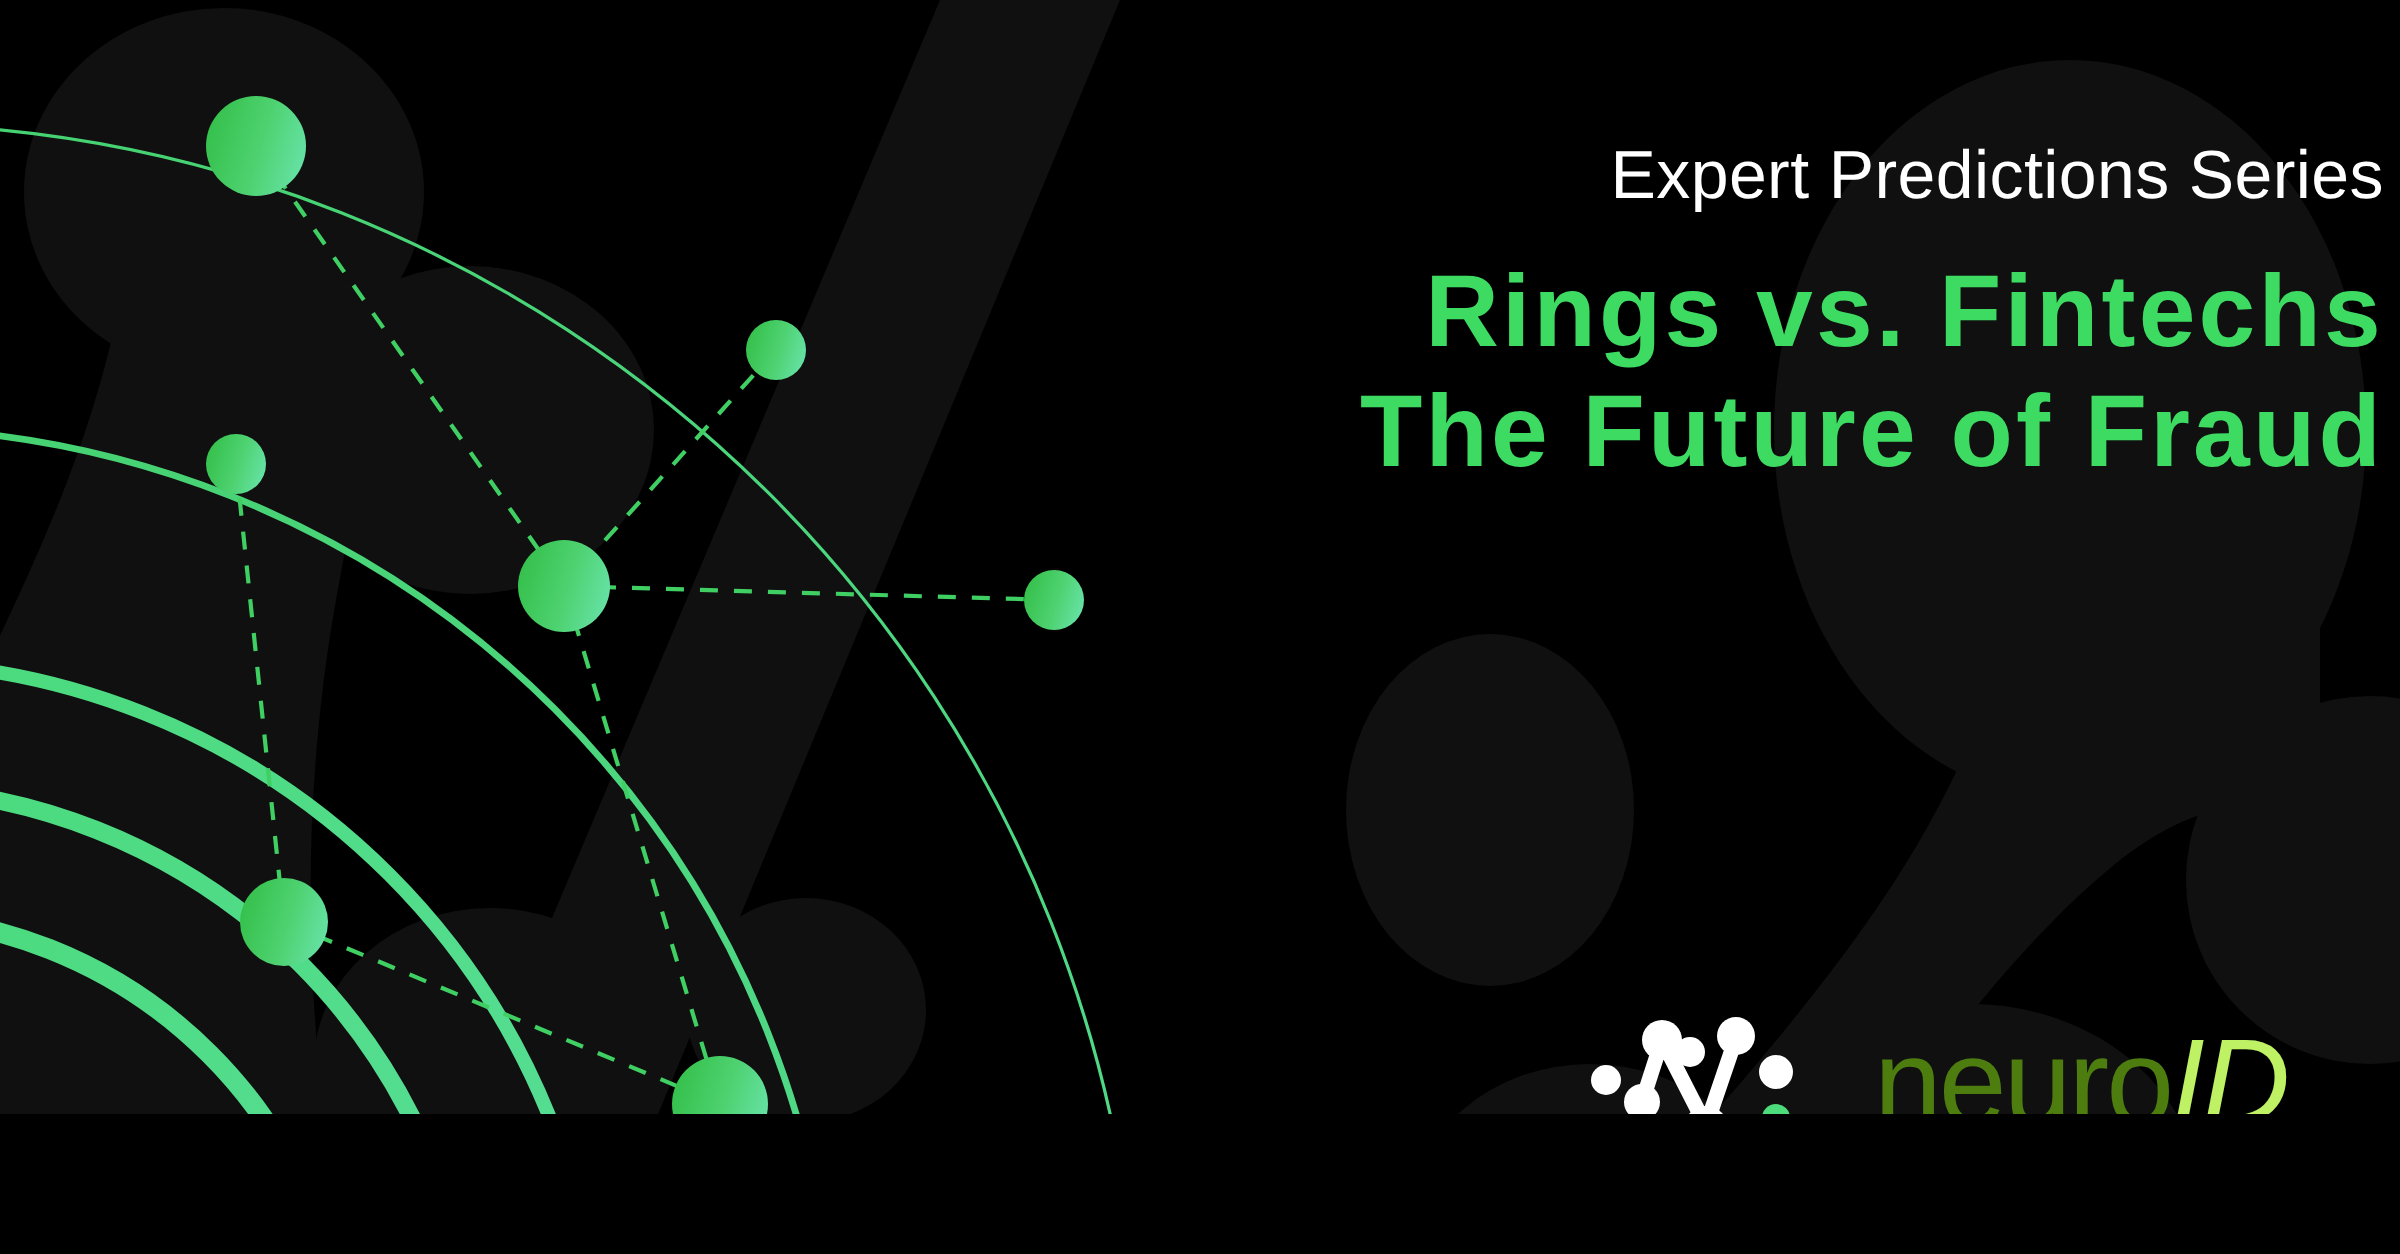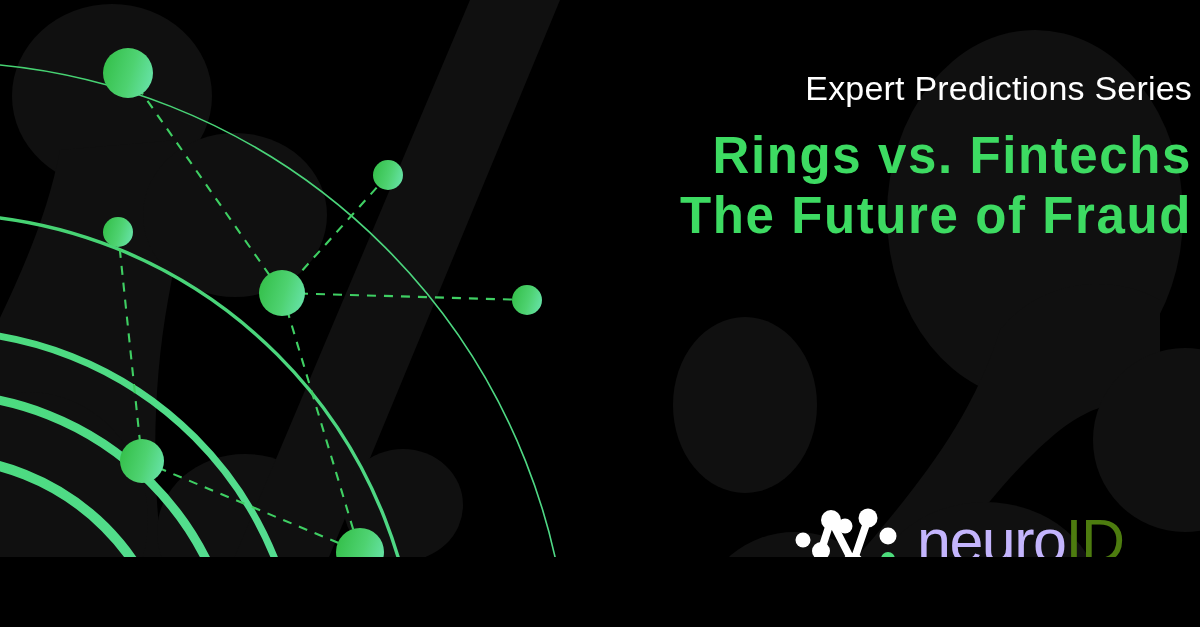--- a/index.html
+++ b/index.html
@@ -76,22 +76,22 @@
   #logo-mark { flex: 0 0 auto; }
   #logo-word {
     font-size: 61px;
     font-weight: 400;
     letter-spacing: -1.5px;
     line-height: 1;
     white-space: nowrap;
     display: flex;
     align-items: baseline;
   }
-  .word-neuro { color: #c4b5fd; }
-  .word-id    { color: #4d7c0f; }
+  .word-neuro { color: #4d7c0f; margin-left: 20px; }
+  .word-id    { color: #bef264; font-style: italic; }
 
   
   svg { display: block; }
 </style>
 </head>
 <body>
 
 <div id="stage">
 
   <svg class="layer" id="bg-shapes" viewBox="0 0 1200 627" aria-hidden="true">

